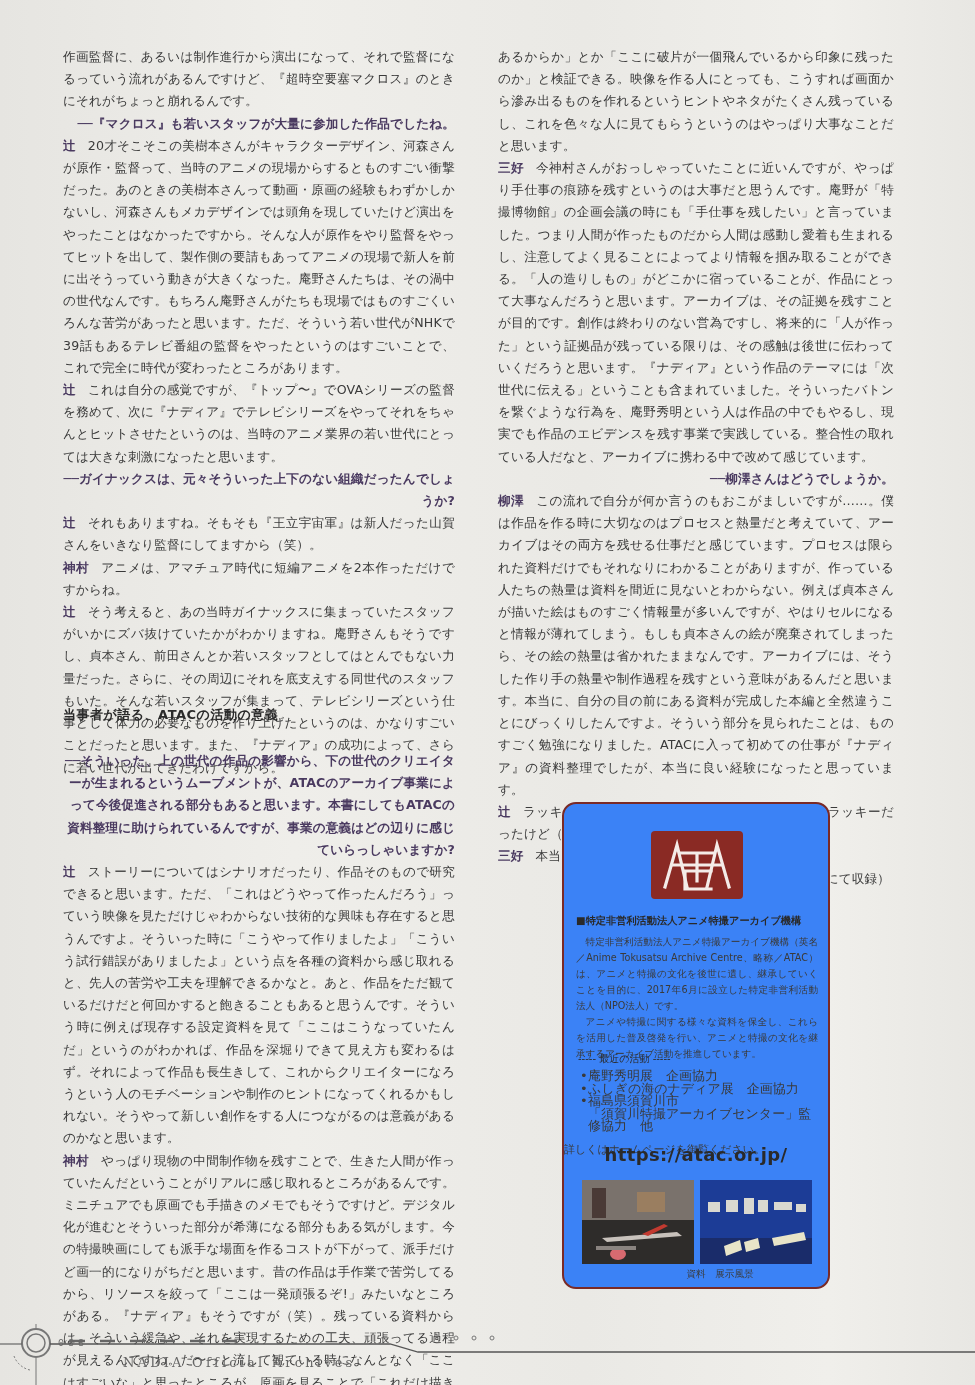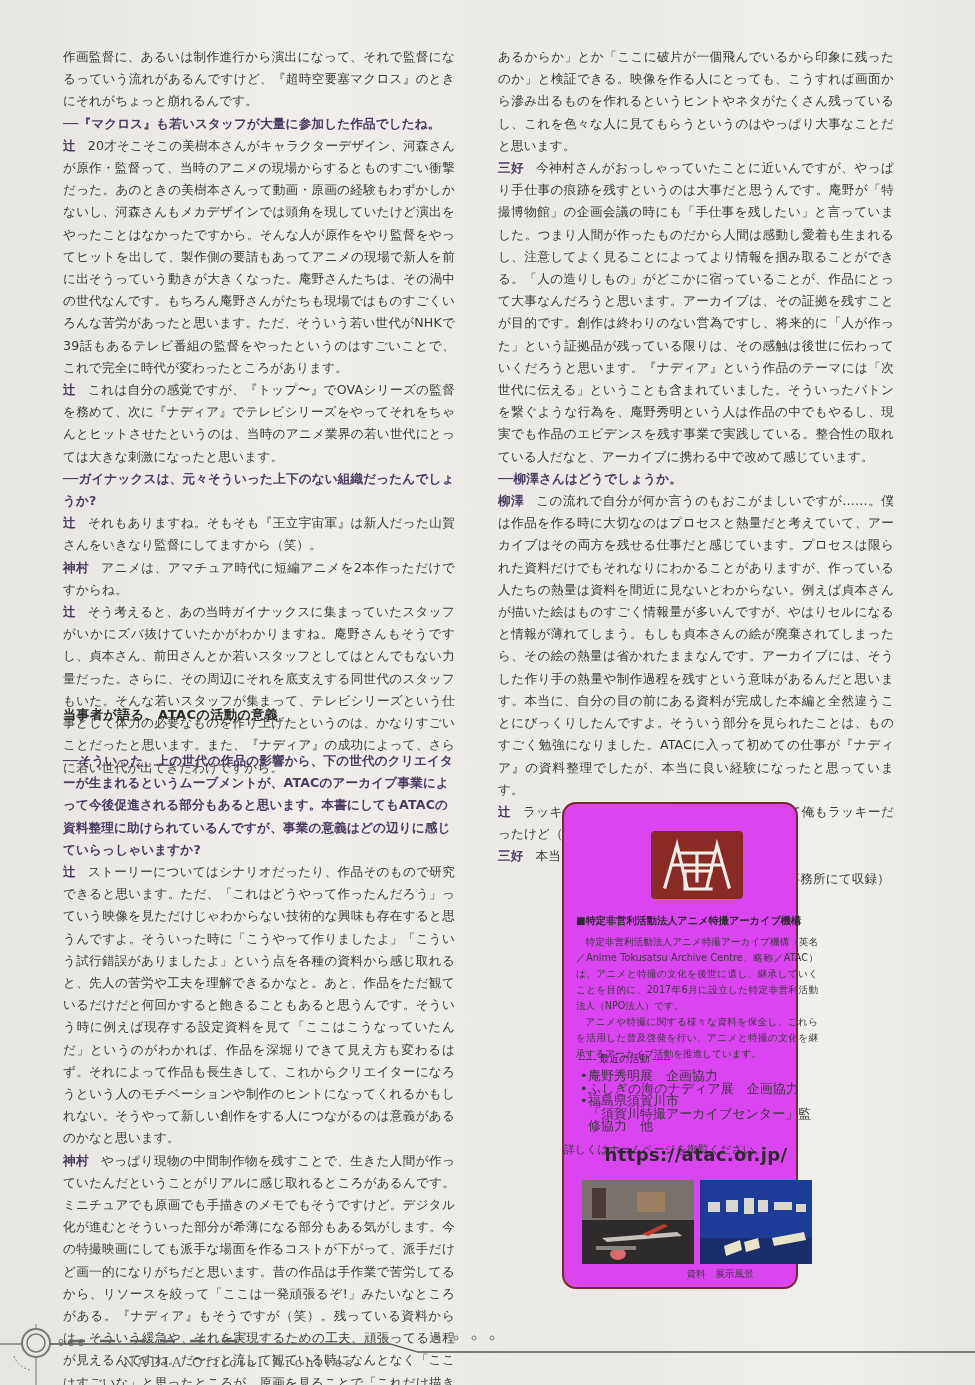--- a/index.html
+++ b/index.html
@@ -28,45 +28,46 @@
     .para { margin: 0; text-align: justify; }
     .speaker {
       font-weight: bold;
       color: #4a3a60;
       margin-right: 12px;
     }
     .question {
       margin: 0;
       font-weight: bold;
       color: #4a3a60;
+      text-align: right;
     }
     .section-heading {
       position: absolute;
       left: 63px;
       top: 706px;
       font-size: 13px;
       font-weight: bold;
       color: #2a2a2a;
       letter-spacing: 0.5px;
       text-align: center;
     }
     .credit {
       margin: 0;
       text-align: right;
       padding-right: 4px;
     }
     .sidebar-box {
       position: absolute;
       left: 562px;
       top: 802px;
-      width: 236px;
+      width: 268px;
       height: 487px;
       border: 2px solid #7a2a26;
       border-radius: 14px;
-      background: #d946ef;
+      background: #3b82f6;
       box-sizing: border-box;
     }
     .atac-logo {
       position: absolute;
       left: 87px;
       top: 27px;
       width: 92px;
       height: 68px;
       background: #8a2a24;
       border-radius: 4px;

